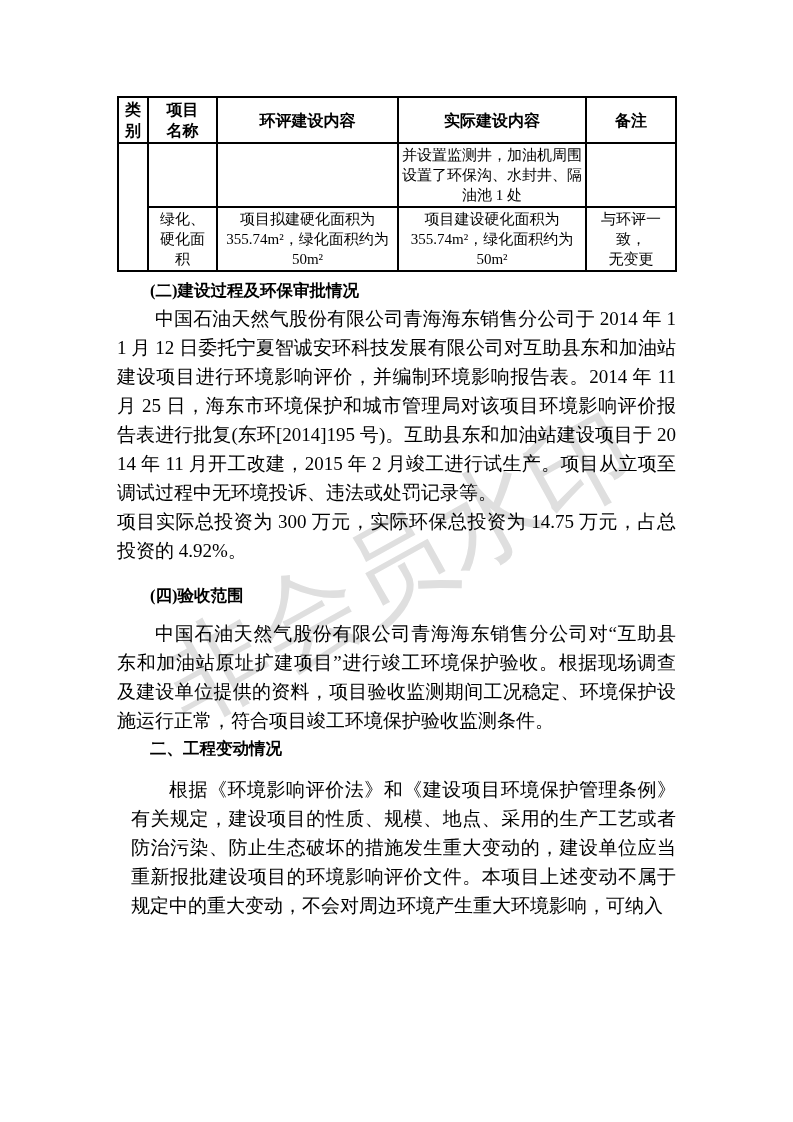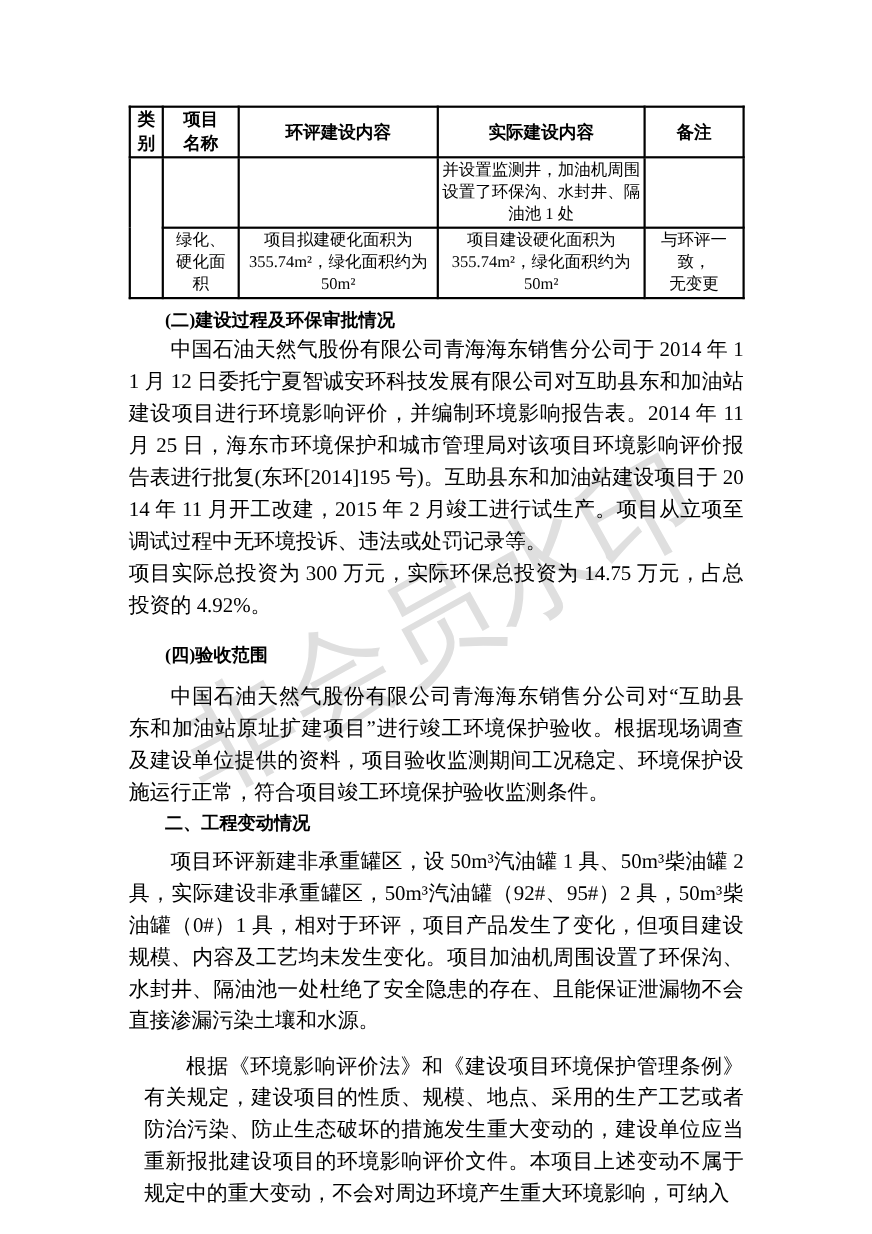--- a/index.html
+++ b/index.html
@@ -137,17 +137,16 @@
 
     <div class="h-section mt-table">(二)建设过程及环保审批情况</div>
     <div class="para">中国石油天然气股份有限公司青海海东销售分公司于 2014 年 11 月 12 日委托宁夏智诚安环科技发展有限公司对互助县东和加油站建设项目进行环境影响评价，并编制环境影响报告表。2014 年 11 月 25 日，海东市环境保护和城市管理局对该项目环境影响评价报告表进行批复(东环[2014]195 号)。互助县东和加油站建设项目于 2014 年 11 月开工改建，2015 年 2 月竣工进行试生产。项目从立项至调试过程中无环境投诉、违法或处罚记录等。</div>
 
     <div class="para flush">项目实际总投资为 300 万元，实际环保总投资为 14.75 万元，占总投资的 4.92%。</div>
 
     <div class="h-section mt-s4">(四)验收范围</div>
     <div class="para mt-s4p">中国石油天然气股份有限公司青海海东销售分公司对“互助县东和加油站原址扩建项目”进行竣工环境保护验收。根据现场调查及建设单位提供的资料，项目验收监测期间工况稳定、环境保护设施运行正常，符合项目竣工环境保护验收监测条件。</div>
 
     <div class="h-section mt-s5">二、工程变动情况</div>
-    <div class="para mt-s5p1">项目环评新建非承重罐区，设 50m³汽油罐 1 具、50m³柴油罐 2 具，实际建设非承重罐区，50m³汽油罐（92#、95#）2 具，50m³柴油罐（0#）1 具，相对于环评，项目产品发生了变化，但项目建设规模、内容及工艺均未发生变化。项目加油机周围设置了环保沟、水封井、隔油池一处杜绝了安全隐患的存在、且能保证泄漏物不会直接渗漏污染土壤和水源。</div>
     <div class="para mt-s5p2">根据《环境影响评价法》和《建设项目环境保护管理条例》有关规定，建设项目的性质、规模、地点、采用的生产工艺或者防治污染、防止生态破坏的措施发生重大变动的，建设单位应当重新报批建设项目的环境影响评价文件。本项目上述变动不属于规定中的重大变动，不会对周边环境产生重大环境影响，可纳入</div>
 
   </div>
 </div>
 
 </body></html>

